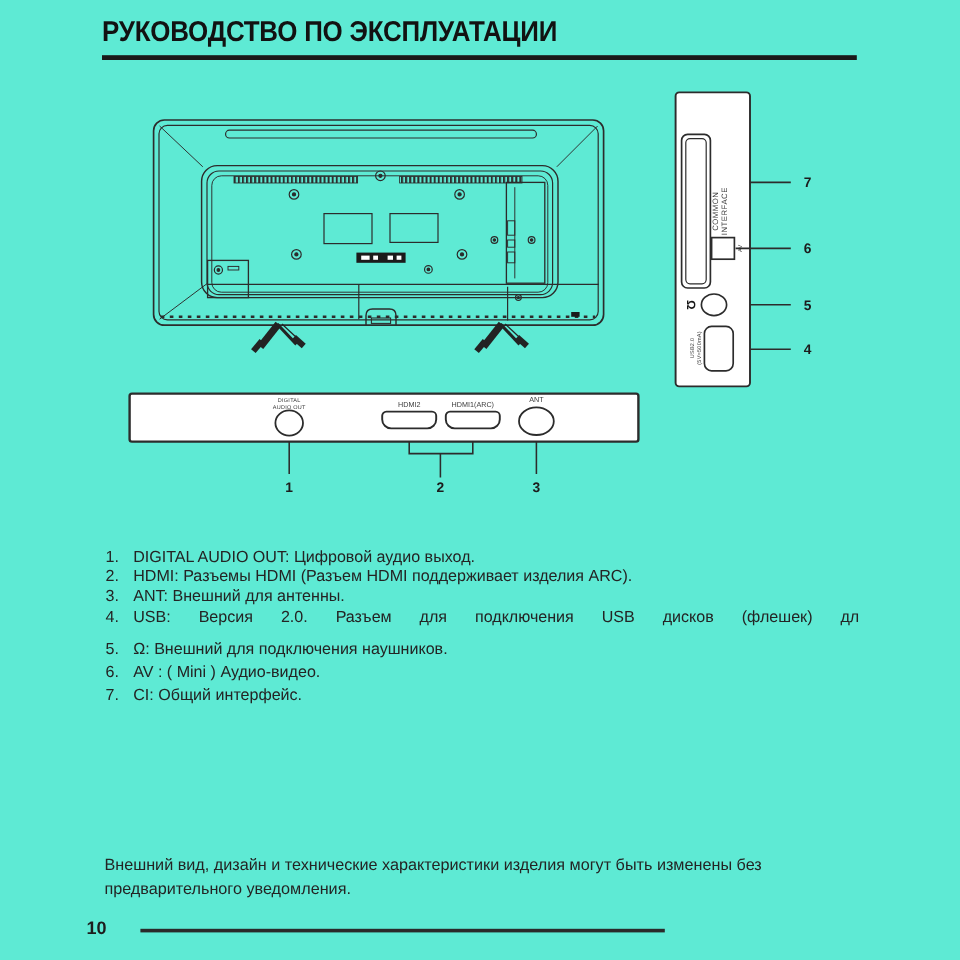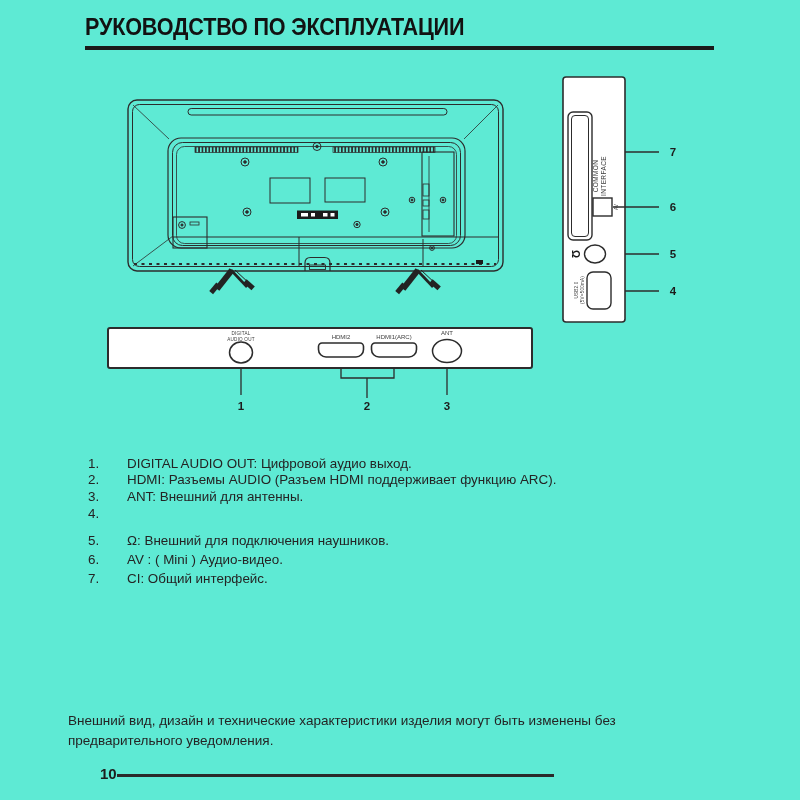--- a/index.html
+++ b/index.html
@@ -19,31 +19,31 @@
   .t5{font-size:4.6px;letter-spacing:.2px;}
   .t6{font-size:6px;}
   .t65{font-size:6.5px;letter-spacing:.4px;}
   .hp{font-size:10px;font-weight:700;fill:#161616;}
   .num{font-size:11.5px;font-weight:700;fill:#1c1c1c;}
 
   
   .legend{position:absolute;left:88px;top:456px;width:628px;margin:0;padding:0;font-size:13.4px;color:#242424;}
   .legend li{list-style:none;display:flex;line-height:16.4px;}
   .legend .n{flex:0 0 23px;width:23px;}
-  .legend .t{flex:1;margin-left:16px;}
+  .legend .t{flex:1;}
   .legend .t4{flex:1;}
   .legend .l1{display:block;text-align:justify;text-align-last:justify;}
   .legend .l2{display:block;}
   .legend li.it4{margin-top:1px;}
   .legend li.gap{margin-top:8px;}
   .legend li.wide{line-height:19px;}
 
   
-  .disclaimer{position:absolute;left:68px;top:711px;width:648px;margin:0;font-size:13.5px;line-height:20px;color:#242424;}
-  .page-num{position:absolute;left:100px;top:765px;font-size:15px;font-weight:700;color:#1d1d1d;}
+  .disclaimer{position:absolute;left:87px;top:711px;width:648px;margin:0;font-size:13.5px;line-height:20px;color:#242424;}
+  .page-num{position:absolute;left:72px;top:765px;font-size:15px;font-weight:700;color:#1d1d1d;}
   .footer-rule{position:absolute;left:117px;top:774px;width:437px;height:3px;background:#2a2a2a;}
 </style>
 </head>
 <body>
 
 <div class="page">
 
   <h1 class="title">РУКОВОДСТВО ПО ЭКСПЛУАТАЦИИ</h1>
   <div class="title-rule"></div>
 
@@ -200,29 +200,30 @@
     <text x="118" y="227" class="num" text-anchor="middle">4</text>
   </svg>
 
   <ol class="legend">
     <li>
       <span class="n">1.</span>
       <span class="t">DIGITAL AUDIO OUT: Цифровой аудио выход.</span>
     </li>
     <li>
       <span class="n">2.</span>
-      <span class="t">HDMI: Разъемы AUDIO (Разъем HDMI поддерживает функцию ARC).</span>
+      <span class="t">HDMI: Разъемы HDMI (Разъем HDMI поддерживает изделия ARC).</span>
     </li>
     <li>
       <span class="n">3.</span>
       <span class="t">ANT: Внешний для антенны.</span>
     </li>
     <li class="it4">
       <span class="n">4.</span>
       <span class="t4">
+        <span class="l1">USB: Версия 2.0. Разъем для подключения USB дисков (флешек) дл</span>
       </span>
     </li>
     <li class="gap wide">
       <span class="n">5.</span>
       <span class="t">Ω: Внешний для подключения наушников.</span>
     </li>
     <li class="wide">
       <span class="n">6.</span>
       <span class="t">AV : ( Mini )  Аудио-видео.</span>
     </li>

